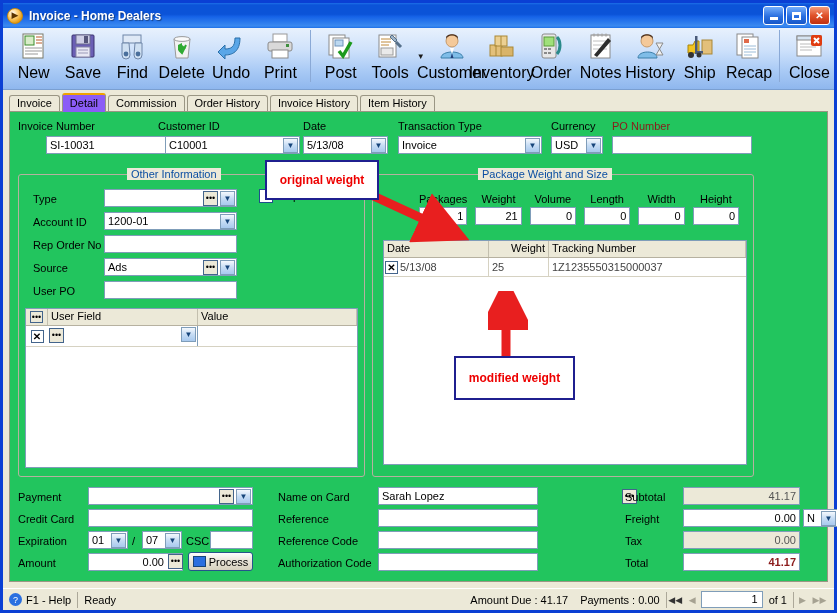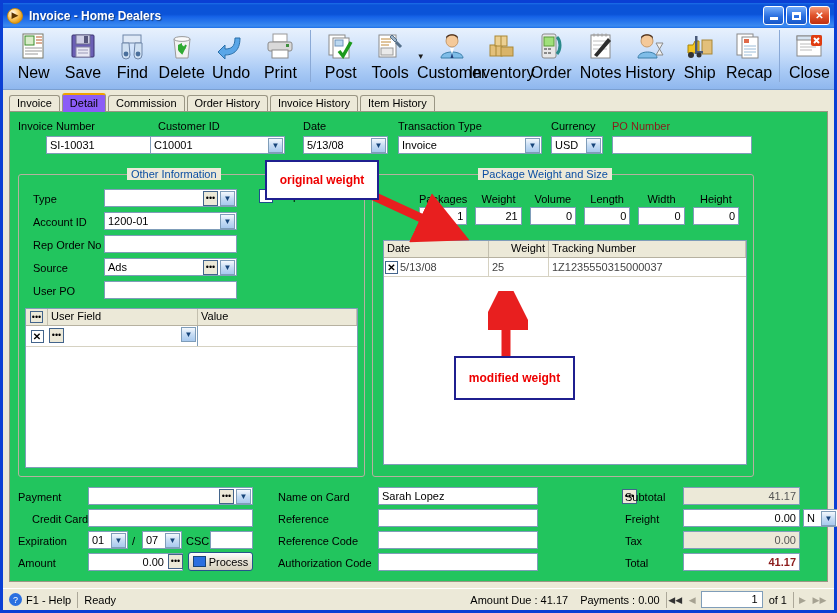--- a/index.html
+++ b/index.html
@@ -417,21 +417,21 @@
     <div class="tab">Invoice History</div>
     <div class="tab">Item History</div>
   </div>
 
   <div id="page">
 
     <div class="lbl" style="position:absolute;left:8px;top:8px;">Invoice Number</div>
     <div class="fld" style="position:absolute;left:8px;top:24px;width:135px;margin-left:28px;">SI-10031</div>
 
     <div class="lbl" style="position:absolute;left:148px;top:8px;">Customer ID</div>
-    <div class="fld combo" style="position:absolute;left:140px;top:24px;width:135px;">
+    <div class="fld combo" style="position:absolute;left:155px;top:24px;width:135px;">
       <span>C10001</span>
       <span class="arrow">▼</span>
     </div>
 
     <div class="lbl" style="position:absolute;left:293px;top:8px;">Date</div>
     <div class="fld combo" style="position:absolute;left:293px;top:24px;width:85px;">
       <span>5/13/08</span>
       <span class="arrow">▼</span>
     </div>
 
@@ -553,21 +553,21 @@
     </div>
 
     <div style="position:absolute;left:8px;top:375px;">
       <div class="lbl" style="position:absolute;left:0px;top:4px;">Payment</div>
       <div class="fld combo" style="position:absolute;left:70px;top:0px;width:165px;">
         <span></span>
         <span class="dots" style="position:absolute;right:18px;top:1px;">•••</span>
         <span class="arrow">▼</span>
       </div>
 
-      <div class="lbl" style="position:absolute;left:14px;top:26px;">Credit Card</div>
+      <div class="lbl" style="position:absolute;left:0px;top:26px;">Credit Card</div>
       <div class="fld" style="position:absolute;left:70px;top:22px;width:165px;"></div>
 
       <div class="lbl" style="position:absolute;left:0px;top:48px;">Expiration</div>
       <div class="fld combo" style="position:absolute;left:70px;top:44px;width:40px;">
         <span>01</span>
         <span class="arrow">▼</span>
       </div>
       <div class="lbl" style="position:absolute;left:114px;top:48px;">/</div>
       <div class="fld combo" style="position:absolute;left:124px;top:44px;width:40px;">
         <span>07</span>

